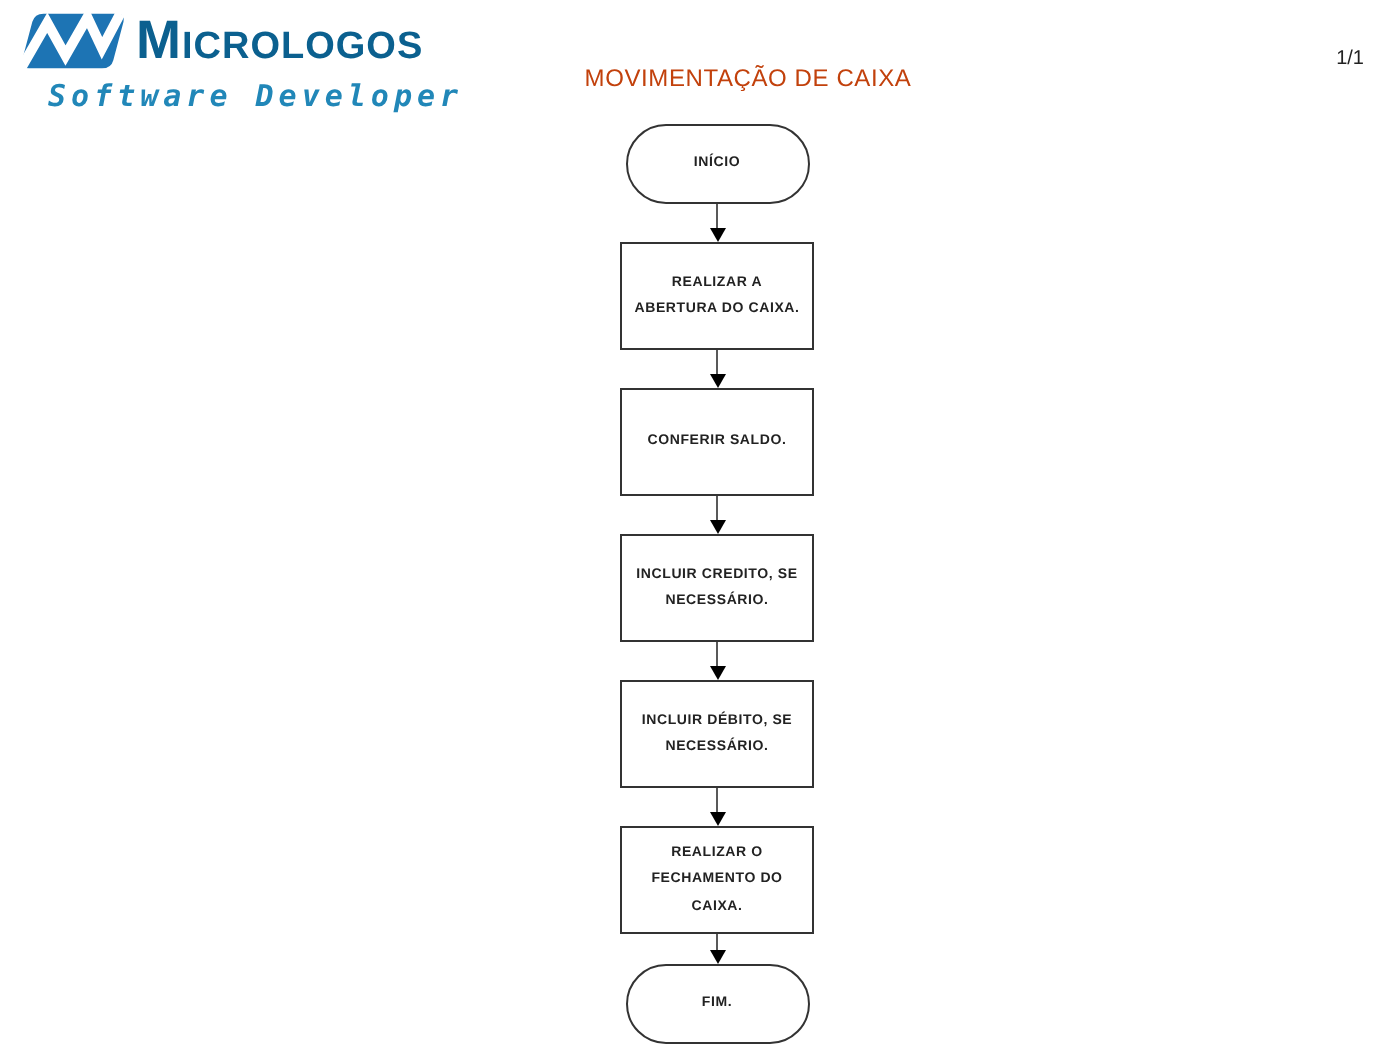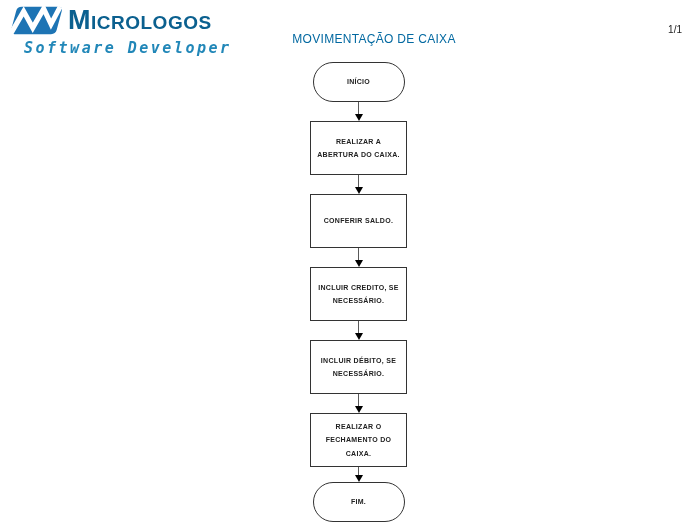--- a/index.html
+++ b/index.html
@@ -45,21 +45,21 @@
     margin-left: 16px;
   }
 
   .doc-title {
     position: absolute;
     top: 32px;
     left: 374px;
     transform: translateX(-50%);
     white-space: nowrap;
     font-size: 12px;
-    color: #0369a1;
+    color: #c2410c;
     letter-spacing: 0.3px;
   }
   .page-number {
     position: absolute;
     top: 24px;
     right: 5px;
     font-size: 10px;
     color: #222222;
   }
 

